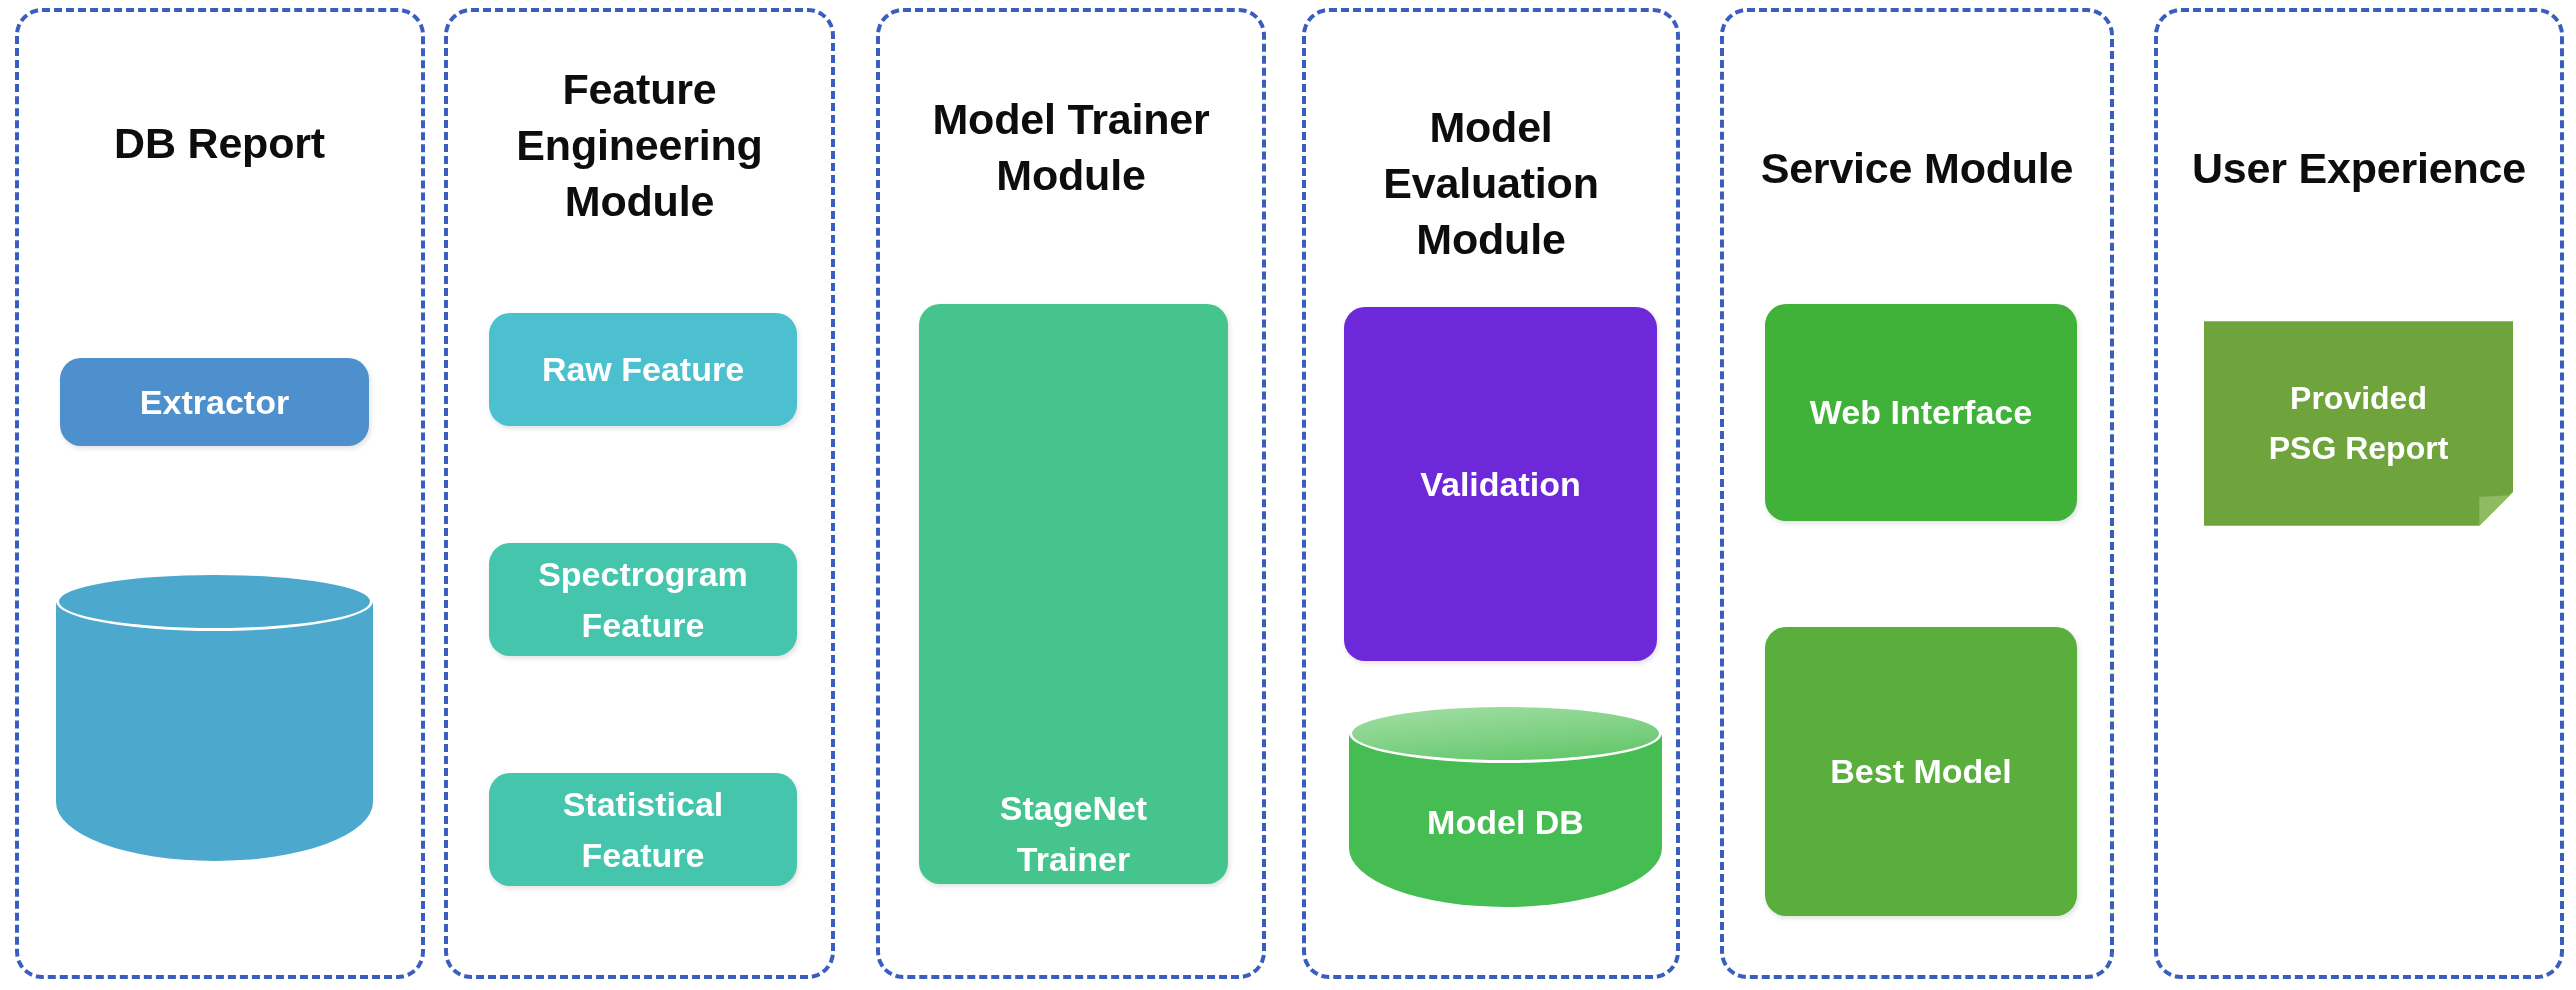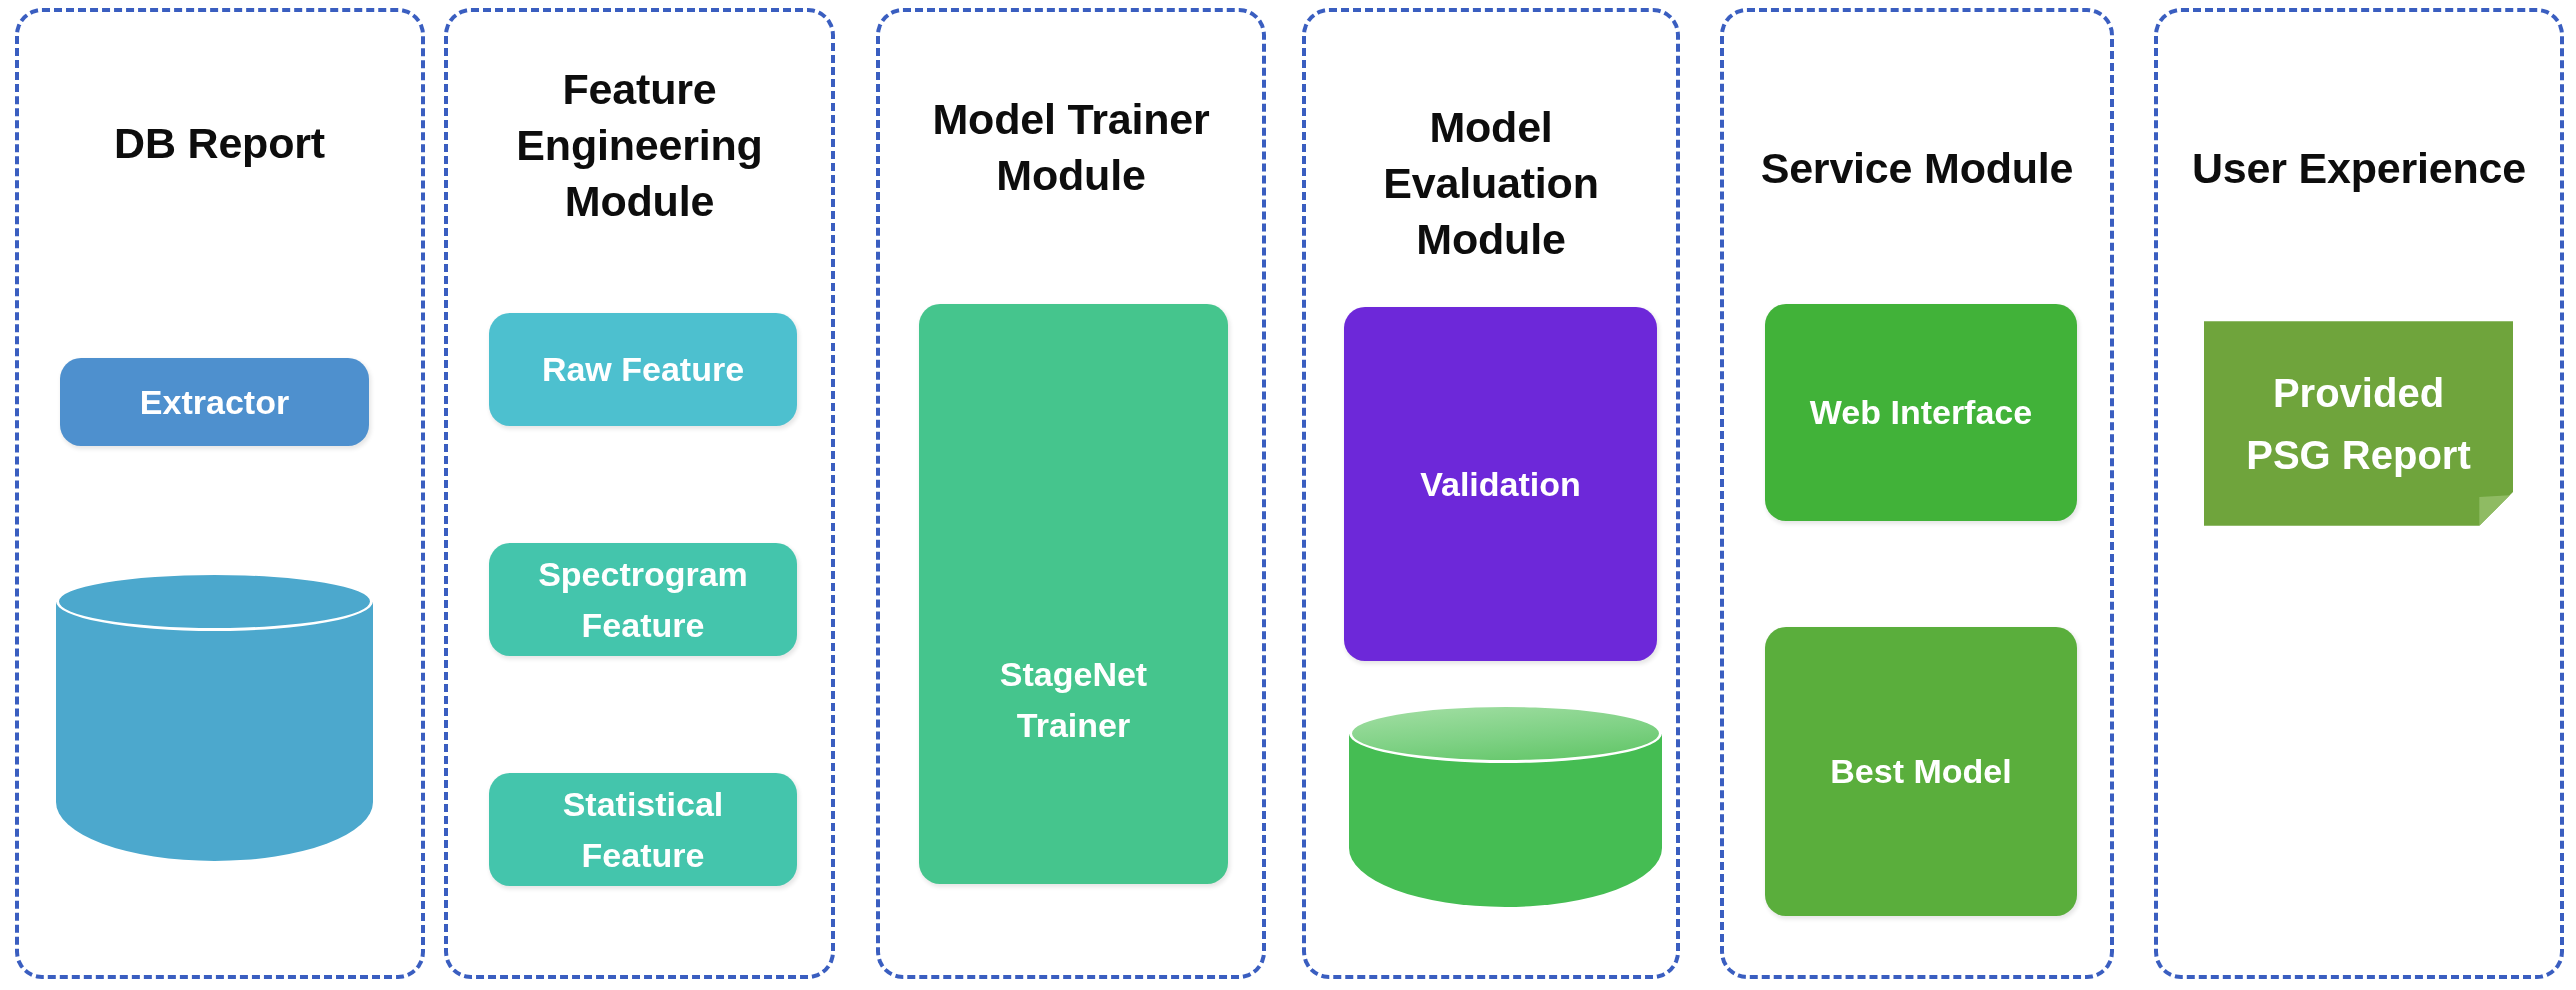--- a/index.html
+++ b/index.html
@@ -102,21 +102,21 @@
     position: absolute;
     display: flex;
     align-items: center;
     justify-content: center;
   }
   .note-label {
     position: relative;
     z-index: 3;
     text-align: center;
     color: #ffffff;
-    font-size: 40px;
+    font-size: 32px;
     font-weight: bold;
     line-height: 1.55;
     white-space: pre-line;
   }
 </style>
 </head>
 <body>
 
 <div id="diagram">
 
@@ -151,37 +151,38 @@
   <div class="node-box" style="left:489px; top:773px; width:308px; height:113px; background:#44c5ac;">
     <span>Statistical
 Feature</span>
   </div>
 
   <div class="module-column" style="left:876px; top:8px; width:390px; height:971px; padding-top:80px;">
     <div class="module-title">Model Trainer
 Module</div>
   </div>
 
-  <div class="node-box" style="left:919px; top:304px; width:309px; height:580px; background:#45c58d; align-items:center; padding-top:211px; box-sizing:border-box;">
+  <div class="node-box" style="left:919px; top:304px; width:309px; height:580px; background:#45c58d; align-items:flex-end; padding-top:211px; box-sizing:border-box;">
     <span style="width:100%;">StageNet
 Trainer</span>
   </div>
 
   <div class="module-column" style="left:1302px; top:8px; width:378px; height:971px; padding-top:88px;">
     <div class="module-title">Model Evaluation
 Module</div>
   </div>
 
   <div class="node-box" style="left:1344px; top:307px; width:313px; height:354px; background:#6d28d9;">
     <span>Validation</span>
   </div>
 
   <div class="cylinder" style="left:1349px; top:704px; width:313px; height:203px;">
     <div class="cyl-body" style="background:#45bd53;"></div>
     <div class="cyl-top" style="background:linear-gradient(175deg,#a4dfa5 0%,#7ed184 55%,#5ec463 100%);"></div>
+    <div class="cyl-label" style="top:58%;">Model DB</div>
   </div>
 
   <div class="module-column" style="left:1720px; top:8px; width:394px; height:971px; padding-top:129px;">
     <div class="module-title">Service Module</div>
   </div>
 
   <div class="node-box" style="left:1765px; top:627px; width:312px; height:289px; background:#5aae3c;">
     <span>Best Model</span>
   </div>
 

